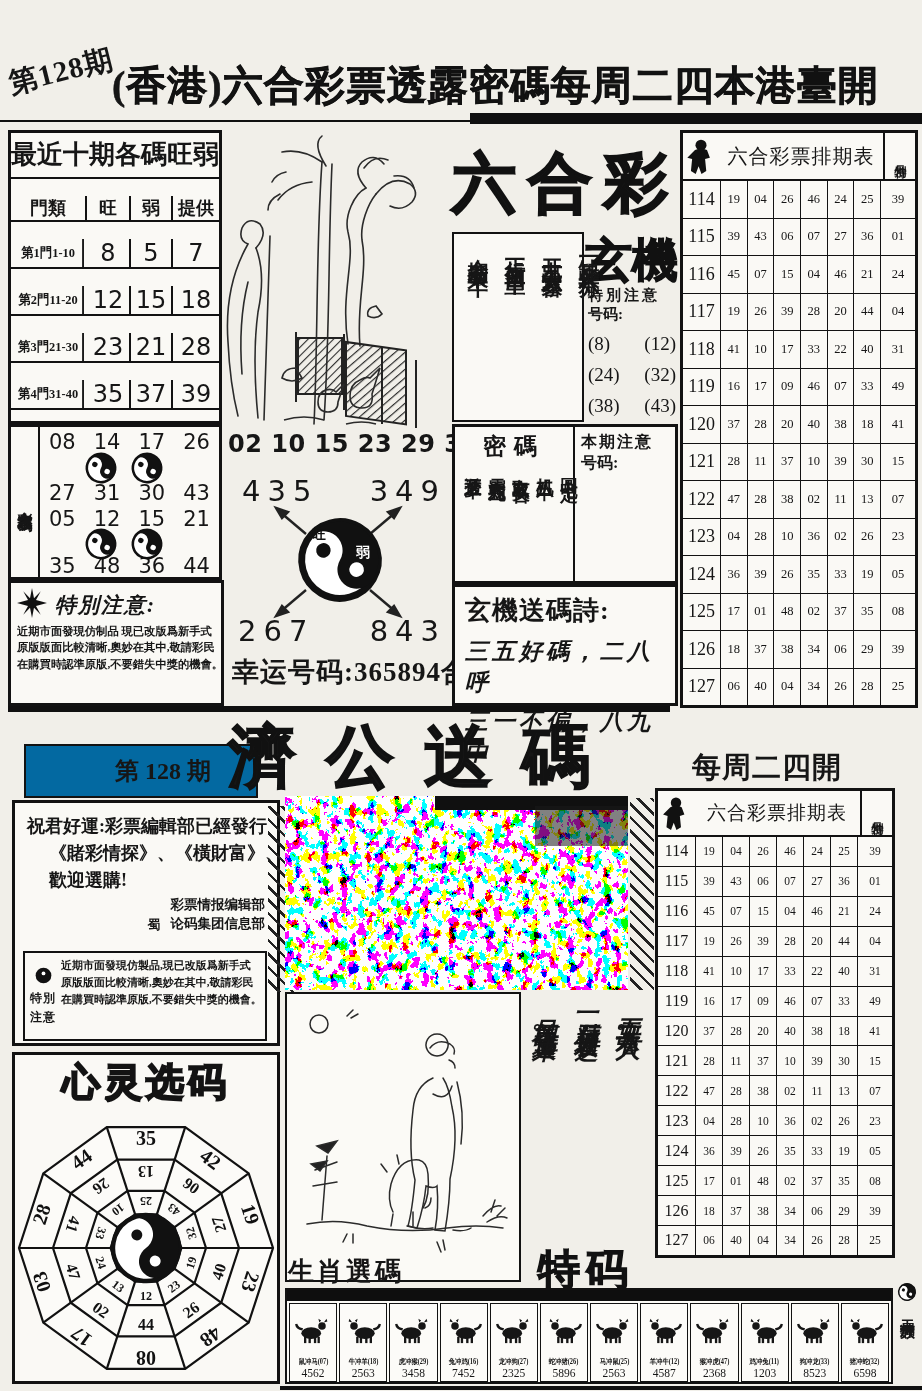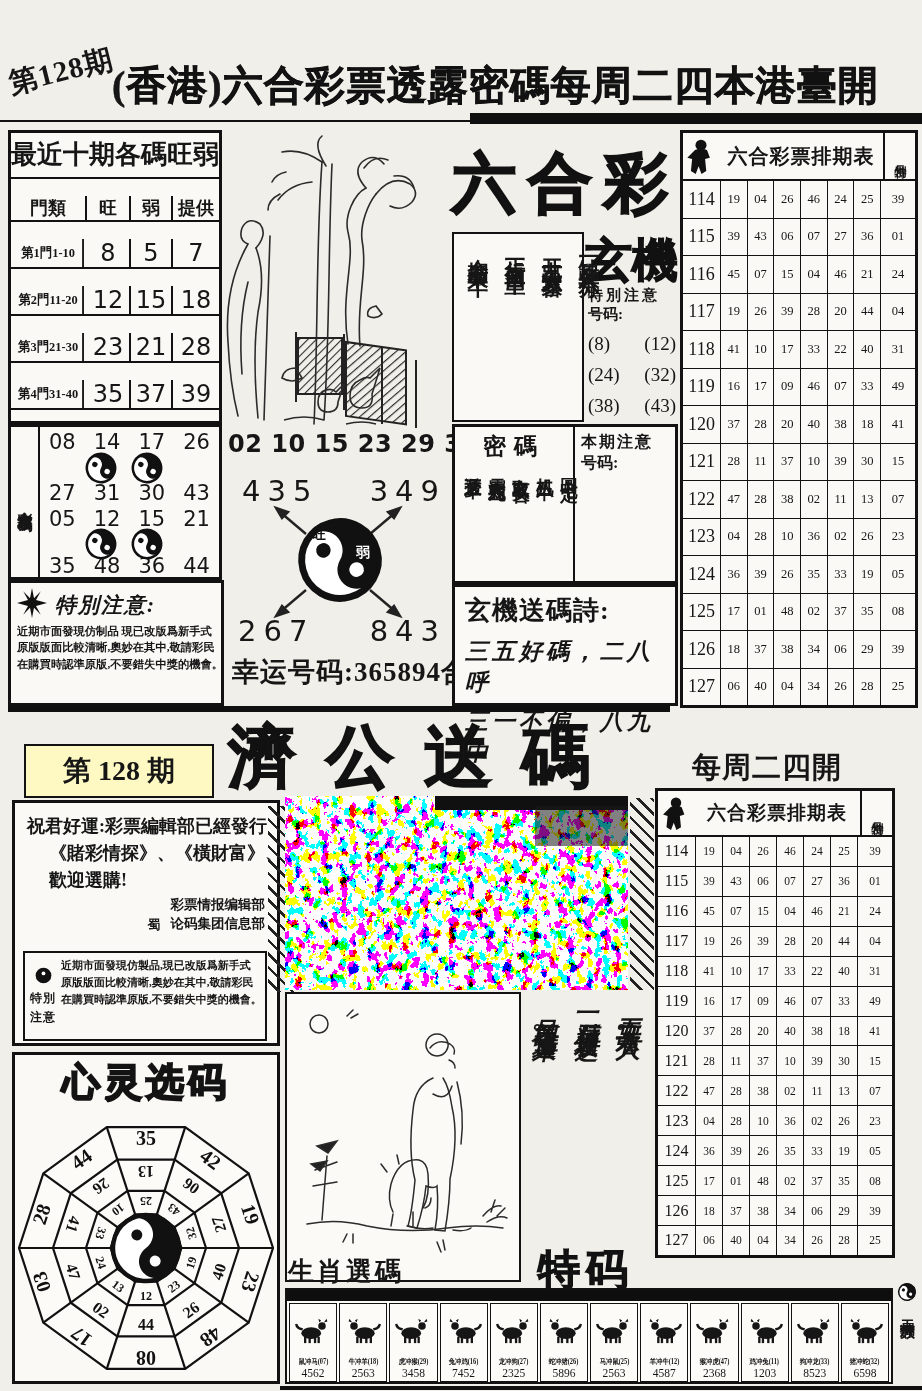--- a/index.html
+++ b/index.html
@@ -76,42 +76,42 @@
 
   
   #code-poem{left:452px;top:584px;width:226px;height:122px;padding:6px 10px;}
   #code-poem-title{font-size:26px;font-weight:900;letter-spacing:1px;}
   .cp-line{font-size:23px;font-weight:700;letter-spacing:4px;margin-top:8px;font-style:italic;}
 
   
   .sched{display:flex;flex-direction:column;}
   .sc-head{display:flex;align-items:stretch;border-bottom:2.5px solid #121212;}
   .sc-mascot{width:36px;display:flex;align-items:center;justify-content:center;}
-  .sc-title{flex:1;display:flex;align-items:center;justify-content:center;font-weight:700;letter-spacing:1px;}
+  .sc-title{flex:1;display:flex;align-items:center;justify-content:center;font-weight:400;letter-spacing:1px;}
   .sc-special{width:30px;border-left:2px solid #121212;display:flex;align-items:center;justify-content:center;
               writing-mode:vertical-rl;text-orientation:upright;font-size:12px;font-weight:700;}
   .sc-rows{flex:1;display:flex;flex-direction:column;}
   .sc-row{flex:1;display:grid;grid-template-columns:38px repeat(6,1fr) 34px;border-bottom:1.5px solid #121212;}
   .sc-row:last-child{border-bottom:none;}
   .sc-row div{display:flex;align-items:center;justify-content:center;border-right:1.5px solid #121212;}
   .sc-row div:last-child{border-right:none;}
   .sc-period{font-size:18px;}
   .sc-num{font-size:12.5px;}
   #sched1{left:680px;top:130px;width:238px;height:578px;}
   #sched1 .sc-head{height:46px;}
   #sched1 .sc-title{font-size:20px;}
   #sched2{left:655px;top:788px;width:240px;height:470px;}
   #sched2 .sc-head{height:44px;}
   #sched2 .sc-title{font-size:19px;}
   #sched2 .sc-period{font-size:16px;}
   #sched2 .sc-num{font-size:11.5px;}
 
   
   #period-box{left:24px;top:744px;width:186px;height:50px;border:2.5px solid #121212;display:flex;align-items:center;
-              justify-content:center;font-size:28px;font-weight:900;background:#fef9c3;}
+              justify-content:center;font-size:24px;font-weight:900;background:#0369a1;padding-left:44px;}
   #jigong-title{left:228px;top:712px;width:460px;font-size:68px;font-weight:900;letter-spacing:30px;white-space:nowrap;
                 -webkit-text-stroke:1.5px #111;}
   #jigong-sub{left:692px;top:748px;font-size:29px;font-weight:900;letter-spacing:1px;}
 
   
   #promo{left:12px;top:800px;width:268px;height:246px;border:3.5px solid #121212;background:#faf9f5;
          box-sizing:border-box;padding:10px 12px 6px;}
   .promo-line{font-size:18px;font-weight:700;line-height:1.5;white-space:nowrap;}
   .promo-line:nth-child(2),.promo-line:nth-child(3){padding-left:22px;}
   .promo-line:nth-child(4){padding-left:22px;}

